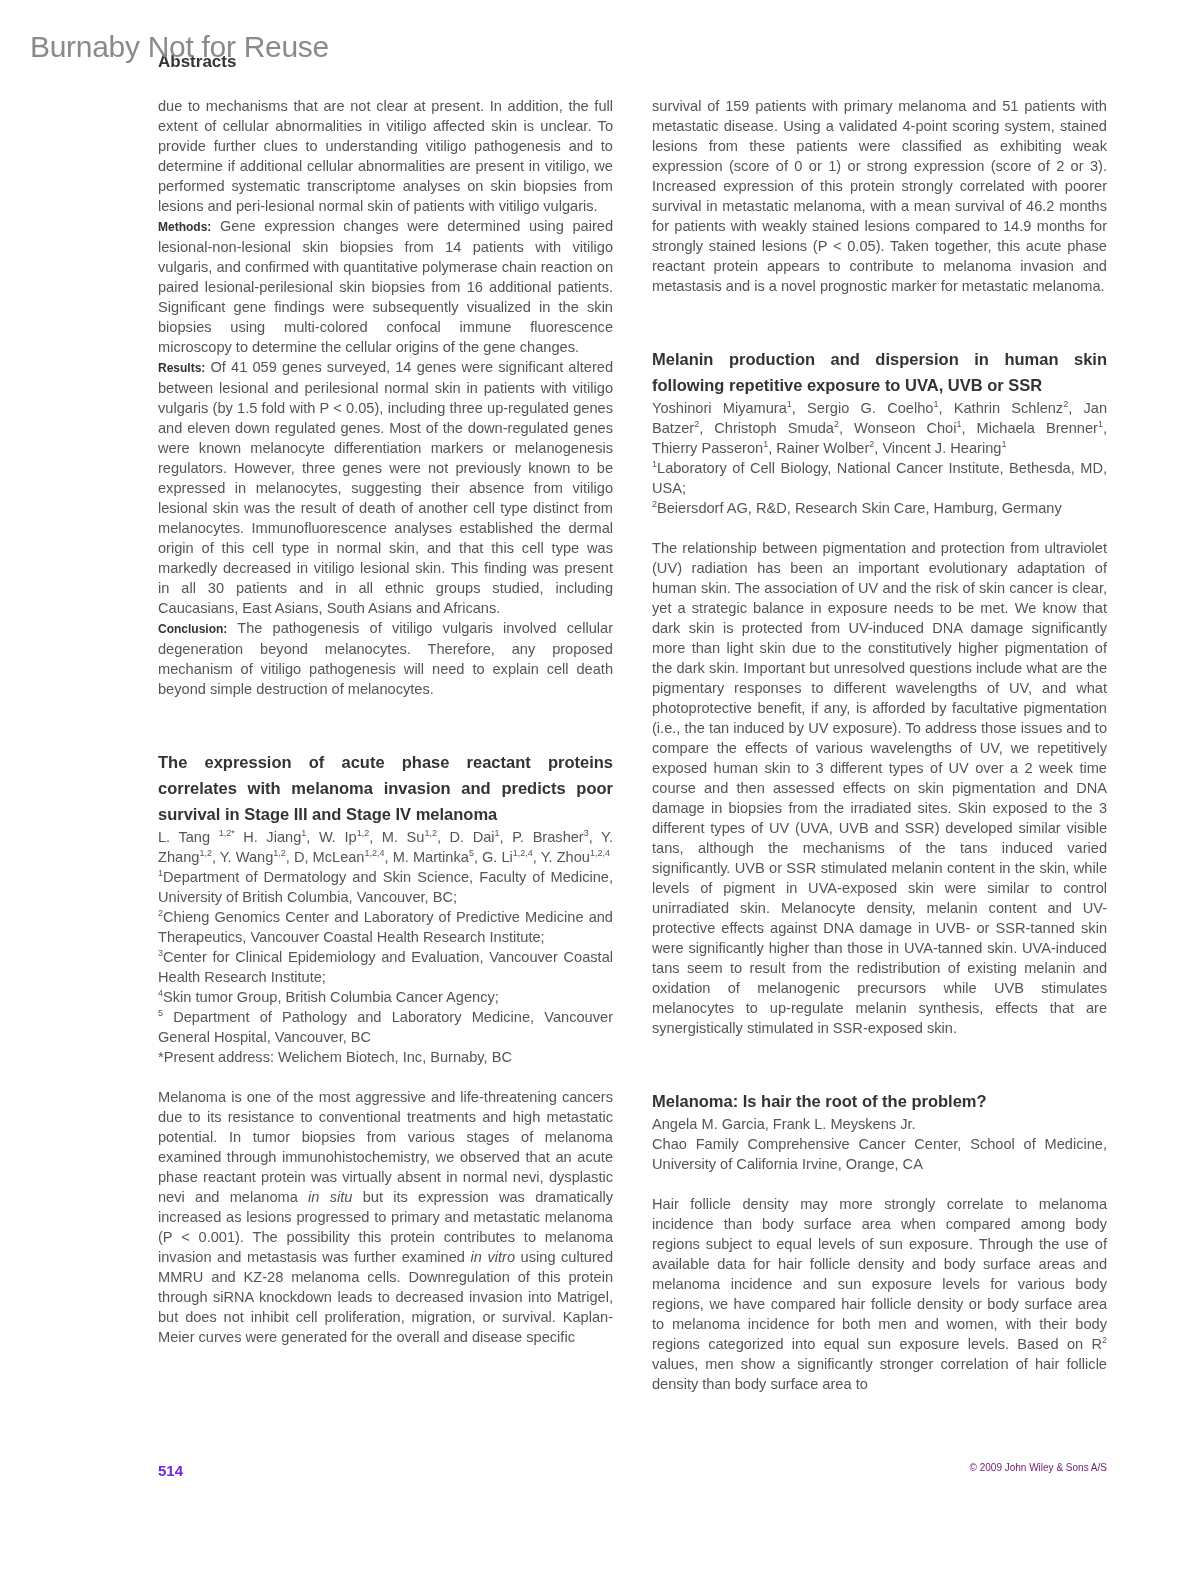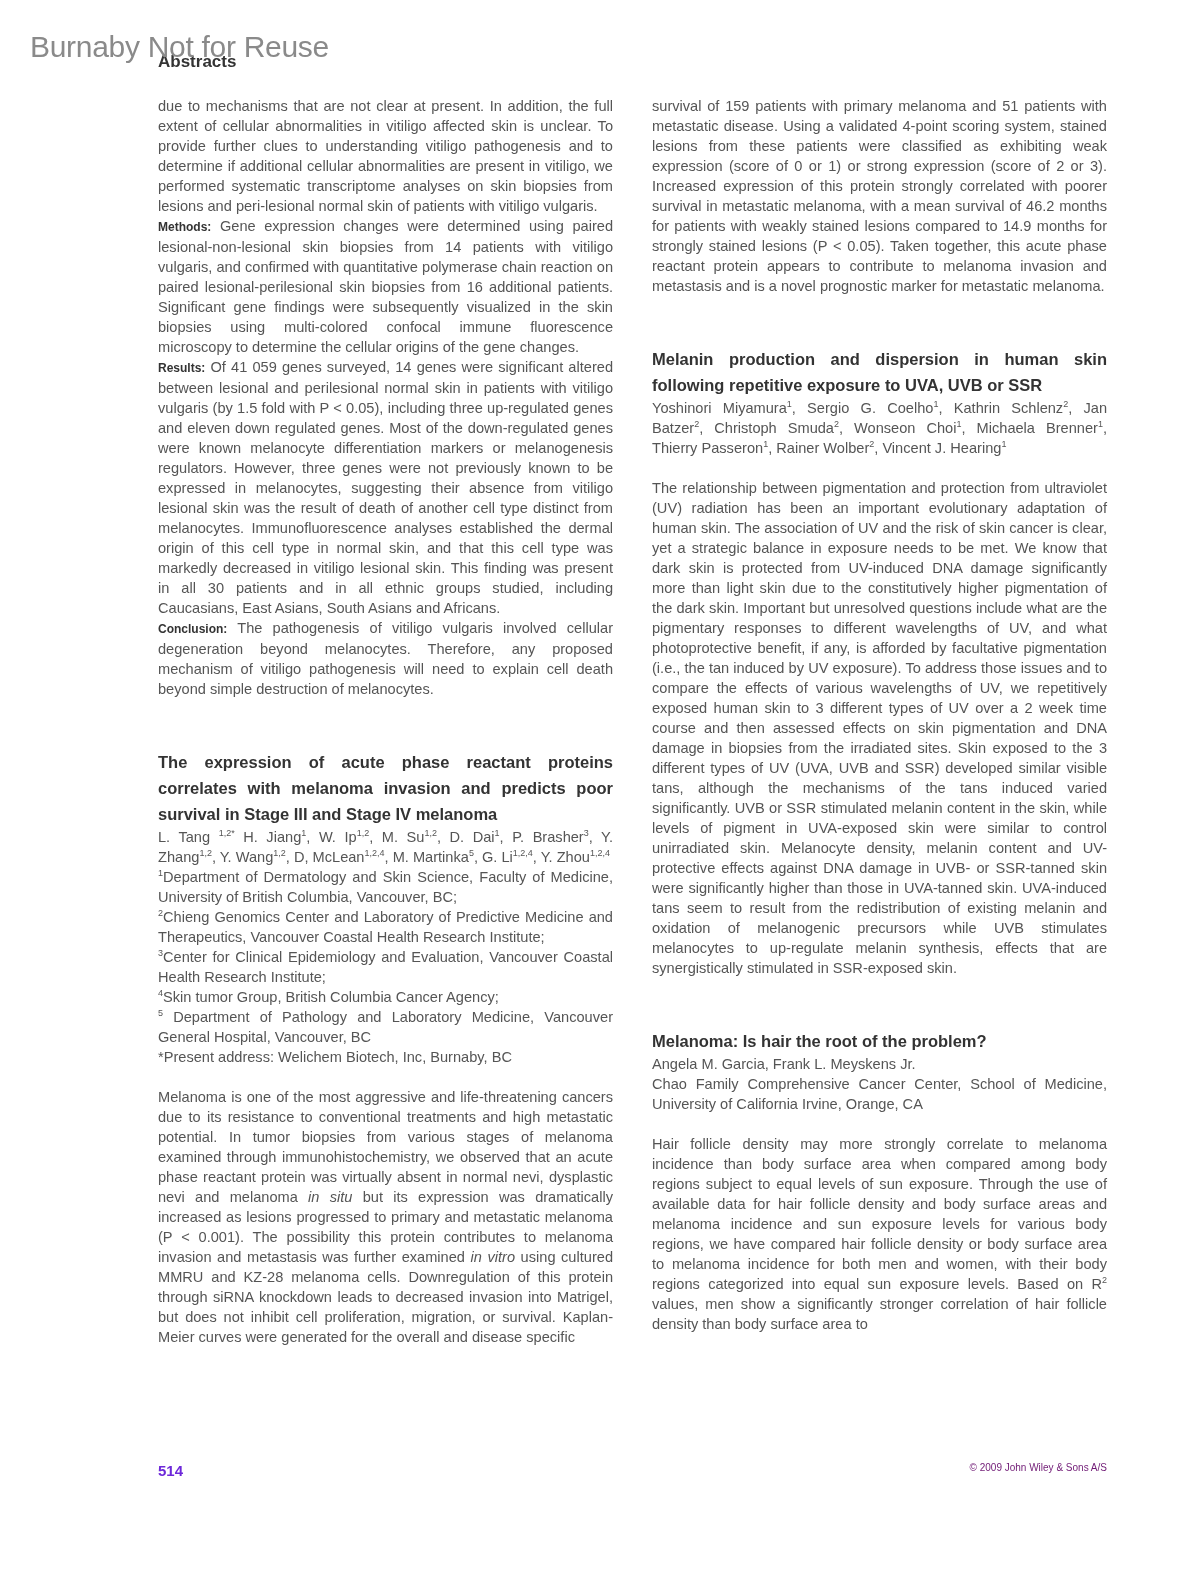--- a/index.html
+++ b/index.html
@@ -50,20 +50,24 @@
   <p><span>Melanoma is one of the most aggressive and life-threatening cancers due to its resistance to conventional treatments and high metastatic potential. In tumor biopsies from various stages of melanoma examined through immunohistochemistry, we observed that an acute phase reactant protein was virtually absent in normal nevi, dysplastic nevi and melanoma </span><em>in situ</em><span> but its expression was dramatically increased as lesions progressed to primary and metastatic melanoma (P &lt; 0.001). The possibility this protein contributes to melanoma invasion and metastasis was further examined </span><em>in vitro</em><span> using cultured MMRU and KZ-28 melanoma cells. Downregulation of this protein through siRNA knockdown leads to decreased invasion into Matrigel, but does not inhibit cell proliferation, migration, or survival. Kaplan-Meier curves were generated for the overall and disease specific</span></p>
 </div>
 
 <div class="col right">
   <p>survival of 159 patients with primary melanoma and 51 patients with metastatic disease. Using a validated 4-point scoring system, stained lesions from these patients were classified as exhibiting weak expression (score of 0 or 1) or strong expression (score of 2 or 3). Increased expression of this protein strongly correlated with poorer survival in metastatic melanoma, with a mean survival of 46.2 months for patients with weakly stained lesions compared to 14.9 months for strongly stained lesions (P &lt; 0.05). Taken together, this acute phase reactant protein appears to contribute to melanoma invasion and metastasis and is a novel prognostic marker for metastatic melanoma.</p>
 
   <div class="gap-lg"></div>
 
   <h2 class="title">Melanin production and dispersion in human skin following repetitive exposure to UVA, UVB or SSR</h2>
   <p class="authors" id="a3-authors"><span>Yoshinori Miyamura</span><sup>1</sup><span>, Sergio G. Coelho</span><sup>1</sup><span>, Kathrin Schlenz</span><sup>2</sup><span>, Jan Batzer</span><sup>2</sup><span>, Christoph Smuda</span><sup>2</sup><span>, Wonseon Choi</span><sup>1</sup><span>, Michaela Brenner</span><sup>1</sup><span>, Thierry Passeron</span><sup>1</sup><span>, Rainer Wolber</span><sup>2</sup><span>, Vincent J. Hearing</span><sup>1</sup></p>
+  <div id="a3-affils">
+      <p class="affil"><sup>1</sup>Laboratory of Cell Biology, National Cancer Institute, Bethesda, MD, USA;</p>
+      <p class="affil"><sup>2</sup>Beiersdorf AG, R&amp;D, Research Skin Care, Hamburg, Germany</p>
+    </div>
   <div class="gap-md"></div>
   <p>The relationship between pigmentation and protection from ultraviolet (UV) radiation has been an important evolutionary adaptation of human skin. The association of UV and the risk of skin cancer is clear, yet a strategic balance in exposure needs to be met. We know that dark skin is protected from UV-induced DNA damage significantly more than light skin due to the constitutively higher pigmentation of the dark skin. Important but unresolved questions include what are the pigmentary responses to different wavelengths of UV, and what photoprotective benefit, if any, is afforded by facultative pigmentation (i.e., the tan induced by UV exposure). To address those issues and to compare the effects of various wavelengths of UV, we repetitively exposed human skin to 3 different types of UV over a 2 week time course and then assessed effects on skin pigmentation and DNA damage in biopsies from the irradiated sites. Skin exposed to the 3 different types of UV (UVA, UVB and SSR) developed similar visible tans, although the mechanisms of the tans induced varied significantly. UVB or SSR stimulated melanin content in the skin, while levels of pigment in UVA-exposed skin were similar to control unirradiated skin. Melanocyte density, melanin content and UV-protective effects against DNA damage in UVB- or SSR-tanned skin were significantly higher than those in UVA-tanned skin. UVA-induced tans seem to result from the redistribution of existing melanin and oxidation of melanogenic precursors while UVB stimulates melanocytes to up-regulate melanin synthesis, effects that are synergistically stimulated in SSR-exposed skin.</p>
 
   <div class="gap-lg"></div>
 
   <h2 class="title">Melanoma: Is hair the root of the problem?</h2>
   <p class="authors">Angela M. Garcia, Frank L. Meyskens Jr.</p>
   <p class="affil">Chao Family Comprehensive Cancer Center, School of Medicine, University of California Irvine, Orange, CA</p>
   <div class="gap-md"></div>
   <p><span>Hair follicle density may more strongly correlate to melanoma incidence than body surface area when compared among body regions subject to equal levels of sun exposure. Through the use of available data for hair follicle density and body surface areas and melanoma incidence and sun exposure levels for various body regions, we have compared hair follicle density or body surface area to melanoma incidence for both men and women, with their body regions categorized into equal sun exposure levels. Based on R</span><sup>2</sup><span> values, men show a significantly stronger correlation of hair follicle density than body surface area to</span></p>

